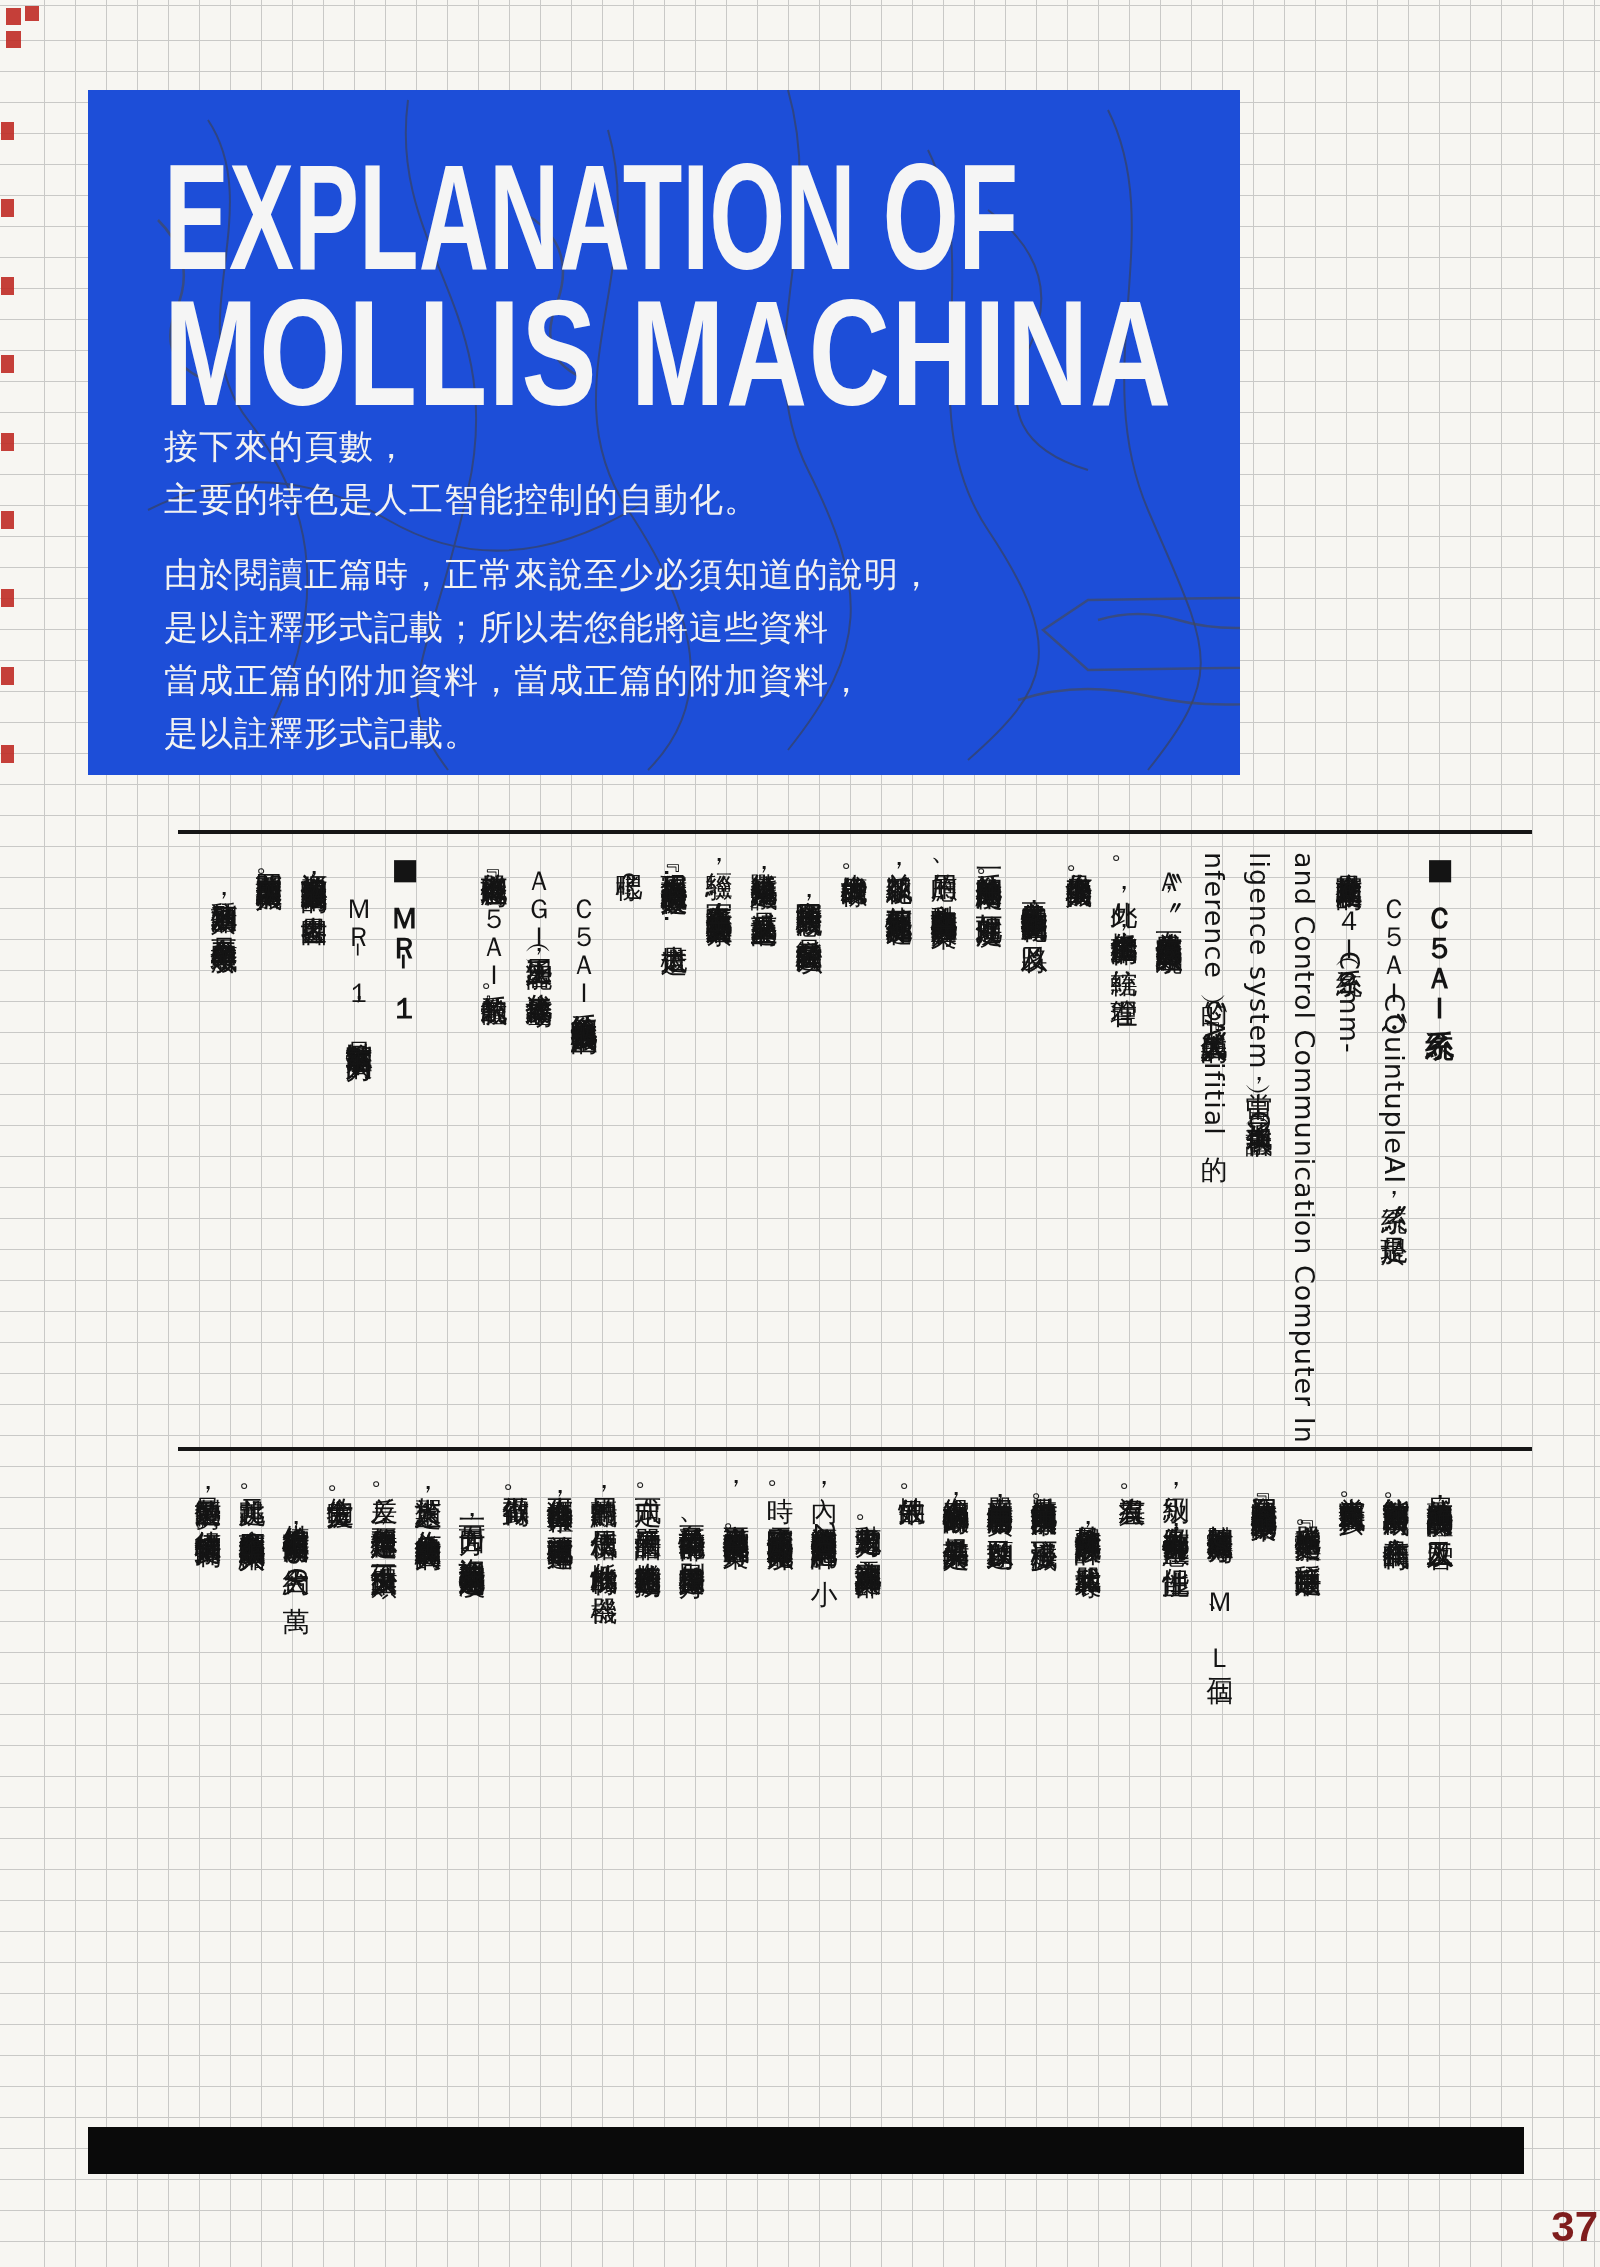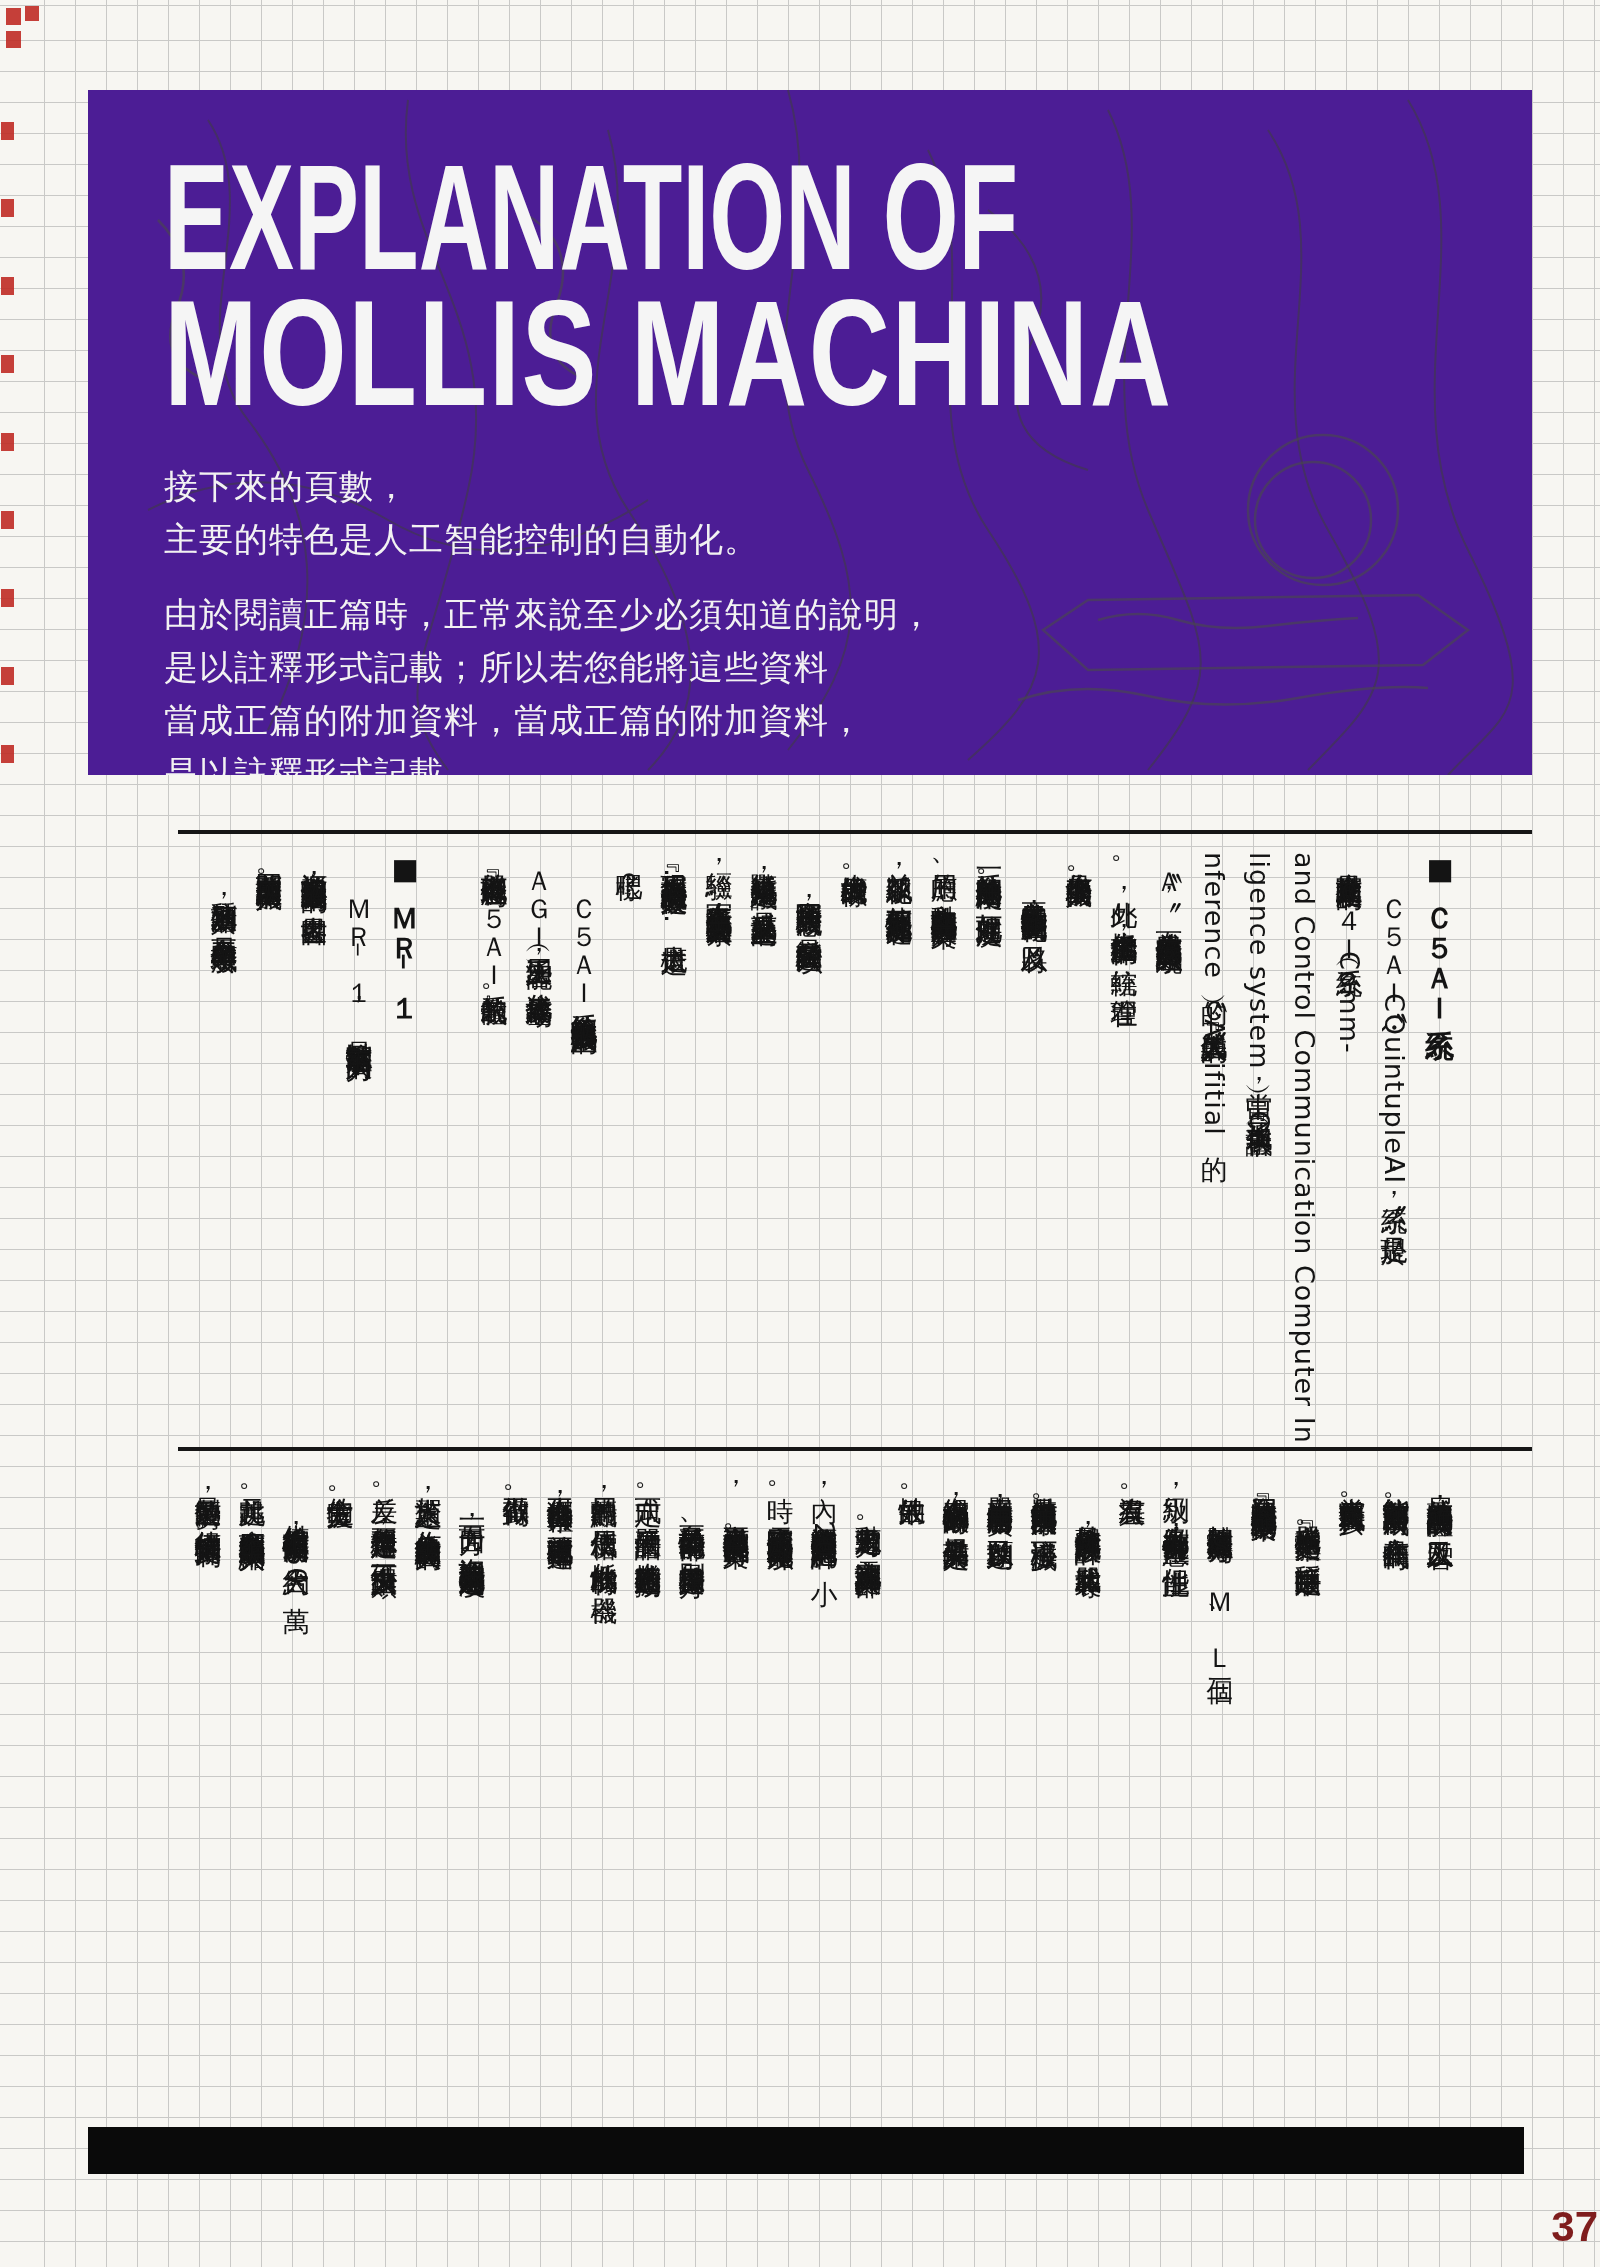--- a/index.html
+++ b/index.html
@@ -6,27 +6,27 @@
   body{width:1600px;height:2267px;position:relative;overflow:hidden;
        font-family:"DejaVu Sans",sans-serif;
        background-color:#f7f6f2;
        background-image:
          repeating-linear-gradient(to right,transparent 0 30px,#c9c9c7 30px 31px),
          repeating-linear-gradient(to bottom,transparent 0 30px,#c9c9c7 30px 31px);
        background-position:14px 10px;}
   
   .regmark{position:absolute;background:#bf2b25;opacity:.9;}
   
-  .panel{position:absolute;left:88px;top:90px;width:1444px;height:685px;background:#4c1d95;overflow:hidden;}
+  .panel{position:absolute;left:88px;top:90px;width:1152px;height:685px;background:#1d4ed8;overflow:hidden;}
   .panel svg{position:absolute;left:0;top:0;}
   .title-line{position:absolute;left:76px;color:#f5f5f5;font-family:"Liberation Sans",sans-serif;
       font-weight:bold;font-size:150px;line-height:1;white-space:nowrap;transform-origin:left top;}
   .title1{top:52px;transform:scaleX(.65);}
   .title2{top:188px;transform:scaleX(.75);letter-spacing:2px;}
-  .intro{position:absolute;left:76px;color:#f2f2f2;font-size:34px;letter-spacing:1px;margin-top:40px;}
+  .intro{position:absolute;left:76px;color:#f2f2f2;font-size:34px;letter-spacing:1px;}
   .intro .line{line-height:53px;}
   .intro1{top:330px;}
   .intro2{top:458px;}
   
   .rule{position:absolute;left:178px;width:1354px;height:4px;background:#161616;}
   .rule-top{top:830px;}
   .rule-mid{top:1447px;}
   
   .band{position:absolute;writing-mode:vertical-rl;text-orientation:mixed;
         color:#141414;overflow:hidden;}

